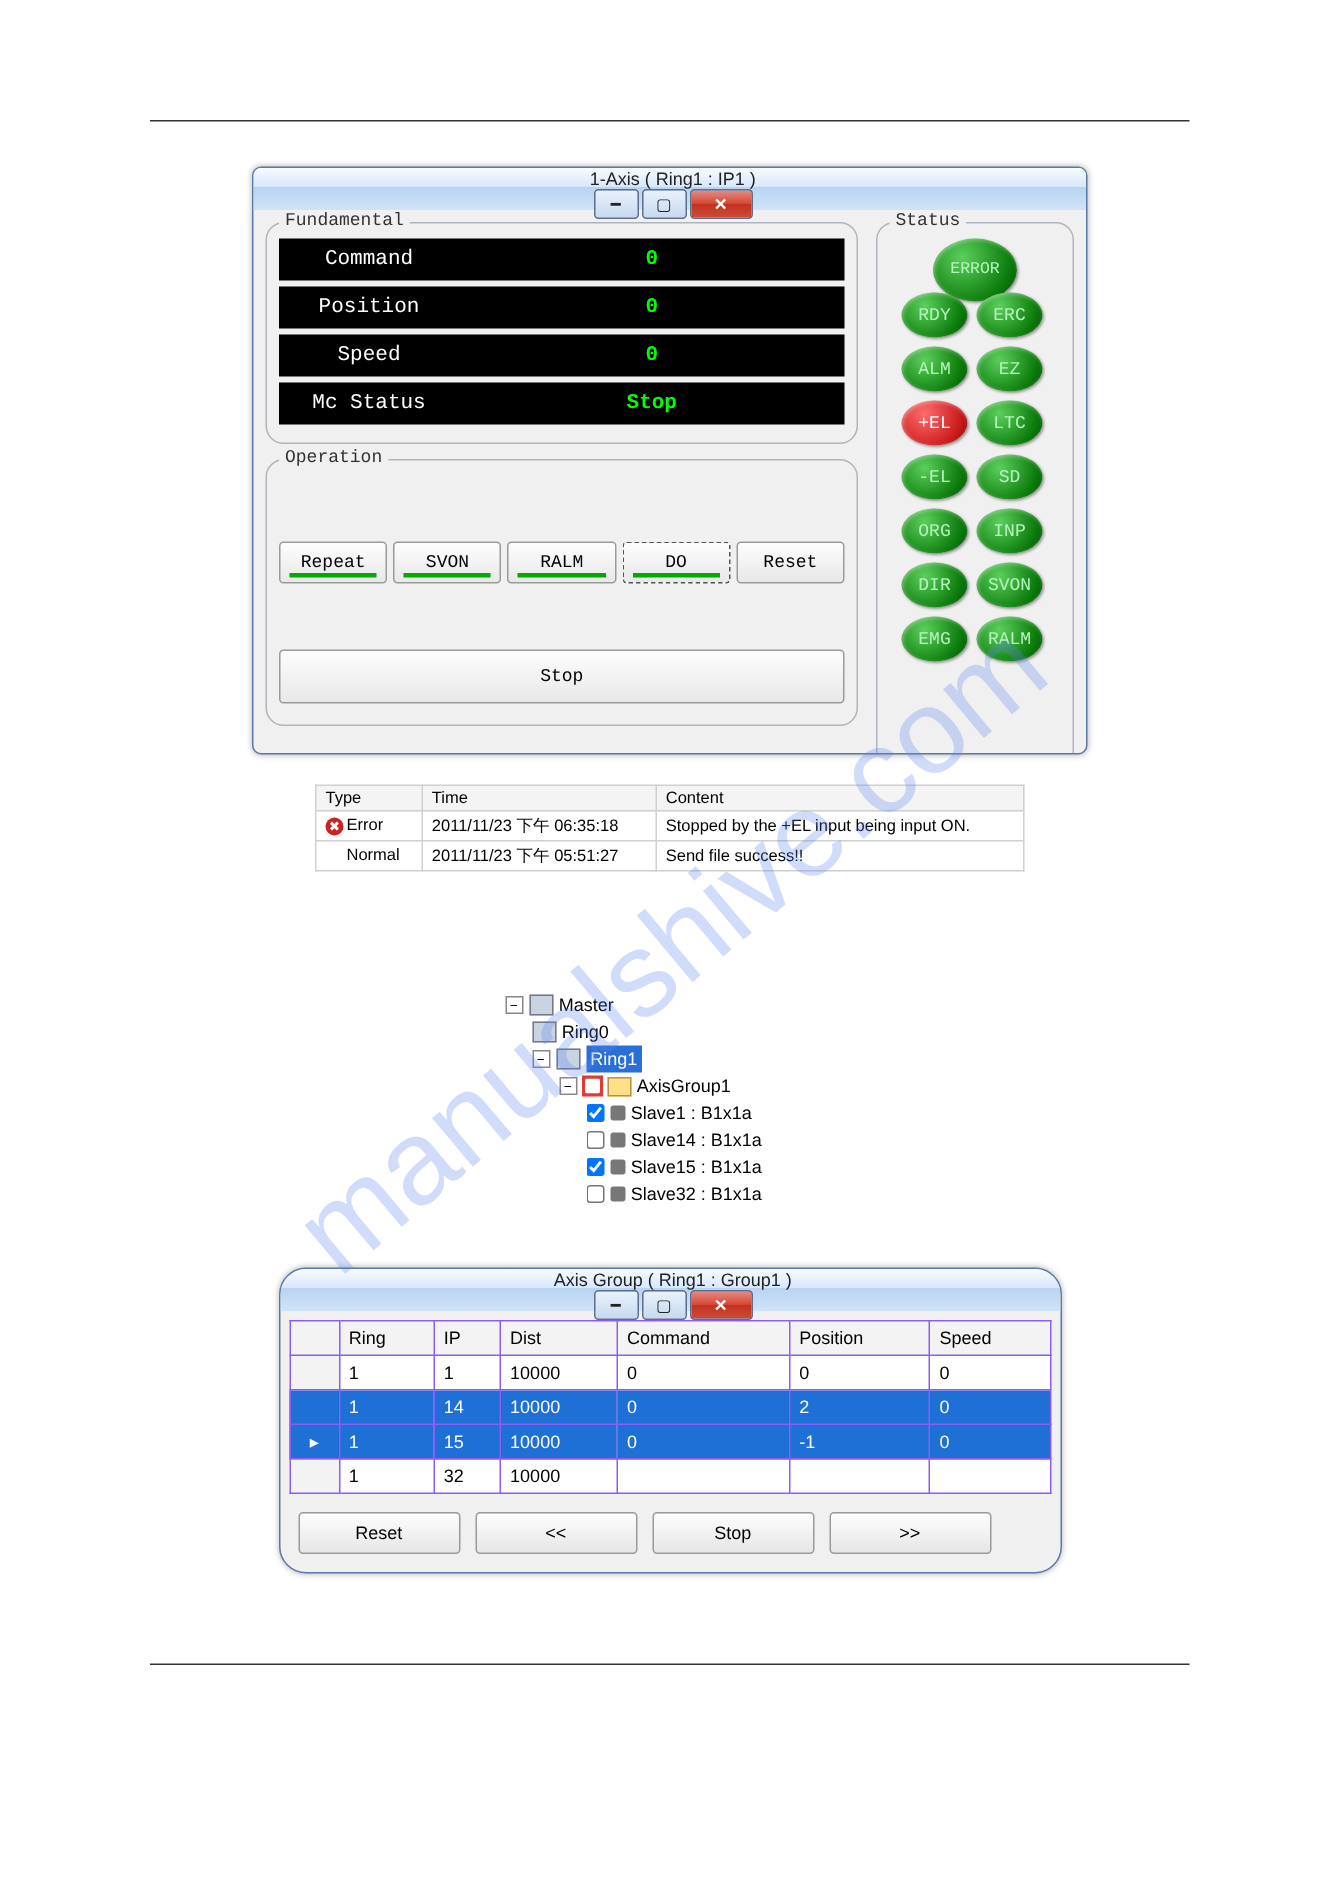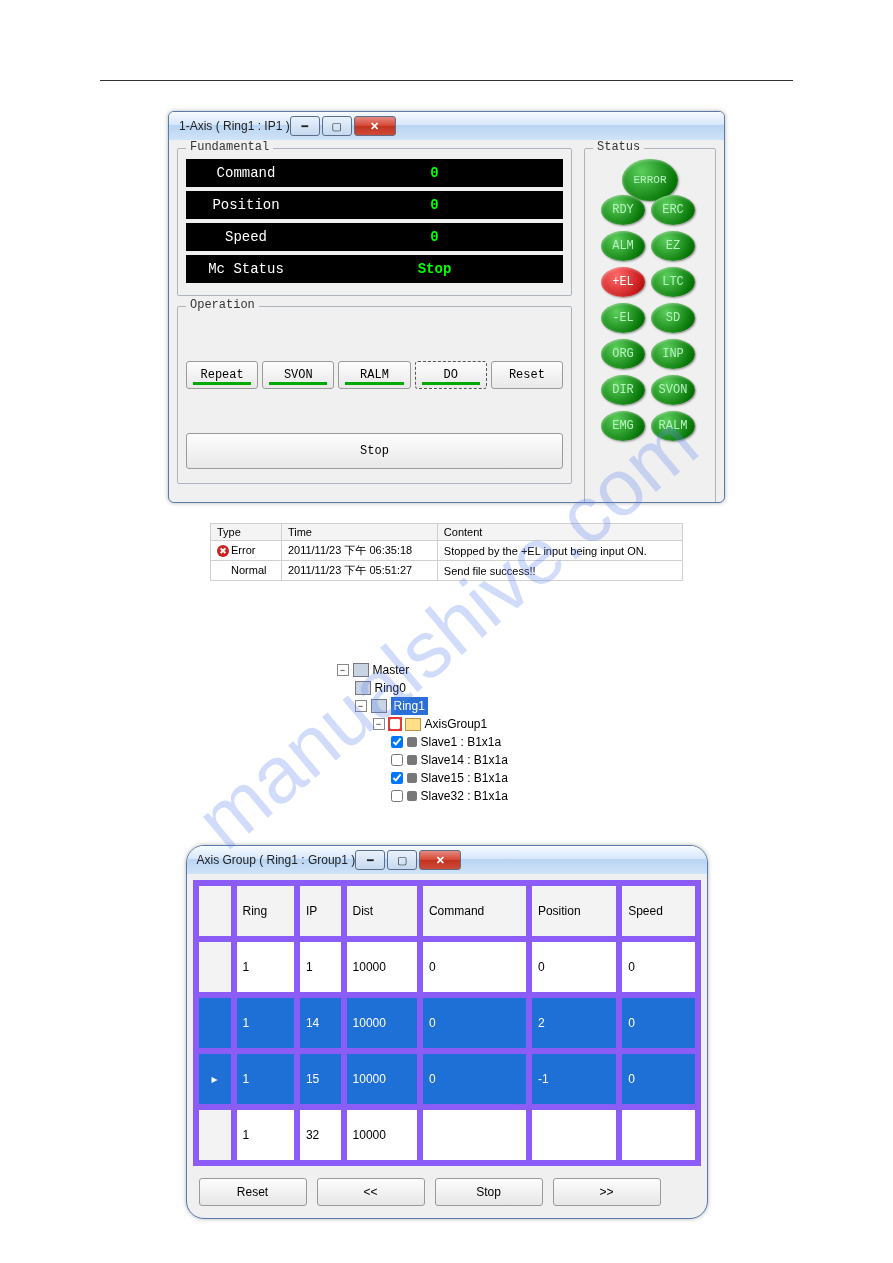--- a/index.html
+++ b/index.html
@@ -23,25 +23,27 @@
   .win {
     background: #f0f0f0;
     border: 1px solid #5a7aa8;
     border-radius: 6px;
     box-shadow: 0 0 4px rgba(0,0,0,0.3);
     overflow: hidden;
   }
   .titlebar {
     display: flex;
     align-items: center;
+    justify-content: space-between;
     height: 28px;
     padding: 0 6px 0 10px;
     background: linear-gradient(to bottom, #f8fbff 0%, #d7e7fb 45%, #b8d4f2 46%, #d0e3f8 100%);
     font-size: 12px;
     color: #222;
+    flex-direction: column;
   }
   .winctrls { display: flex; gap: 2px; }
   .winctrl {
     width: 28px; height: 18px;
     border: 1px solid #5b6f8c;
     border-radius: 3px;
     background: linear-gradient(to bottom, #e9f2fc, #c6d9ef);
     display: flex; align-items: center; justify-content: center;
     font-size: 11px; color: #222; cursor: pointer;
   }
@@ -49,21 +51,21 @@
     background: linear-gradient(to bottom, #e48b83, #d64531 50%, #c13320 51%, #cf4a36);
     color: #fff; font-weight: bold; width: 40px;
   }
 
   
   .axis-win { width: 555px; margin: 0 auto 20px auto; }
   .axis-body { display: flex; padding: 8px; gap: 12px; }
   .left-col { flex: 1; }
   .fieldset {
     border: 1px solid #aeb5bc;
-    border-radius: 2px;
+    border-radius: 12px;
     padding: 10px 8px 8px 8px;
     margin-bottom: 10px;
     position: relative;
   }
   .fieldset .legend {
     position: absolute;
     top: -9px; left: 8px;
     background: #f0f0f0;
     padding: 0 4px;
     font-size: 12px;
@@ -183,22 +185,22 @@
   .tree .icon-slave { width:10px; height:10px; background:#777; border-radius:2px; }
   .tree input[type=checkbox]{ margin:0; width:12px; height:12px; }
   .tree .sel { background:#2a6fd6; color:#fff; padding:0 3px; }
   .tree .redbox { outline:2px solid #e53935; outline-offset:-1px; }
 
   
   .group-win { width: 520px; margin: 0 auto; border-radius: 18px; }
   .group-body { padding: 6px; }
   .gridtbl { width: 100%; border-collapse: collapse; background:#fff; font-size:12px; }
   .gridtbl th, .gridtbl td {
-    border: 6px solid #8b5cf6;
-    padding: 16px 6px; text-align:left; height:18px;
+    border: 1px solid #8b5cf6;
+    padding: 2px 6px; text-align:left; height:18px;
   }
   .gridtbl th { background: #f3f3f3; font-weight: normal; }
   .gridtbl tr.sel td { background: #1e6fd6; color:#fff; }
   .gridtbl td.rowhdr { background:#f3f3f3; width:20px; text-align:center; }
   .group-btns { display:flex; gap:10px; padding:12px 6px 6px 6px; }
   .gbtn {
     flex:0 0 auto; min-width:70px;
     padding:6px 18px;
     background: linear-gradient(to bottom, #fdfdfd, #e6e6e6);
     border:1px solid #9a9a9a; border-radius:3px;

